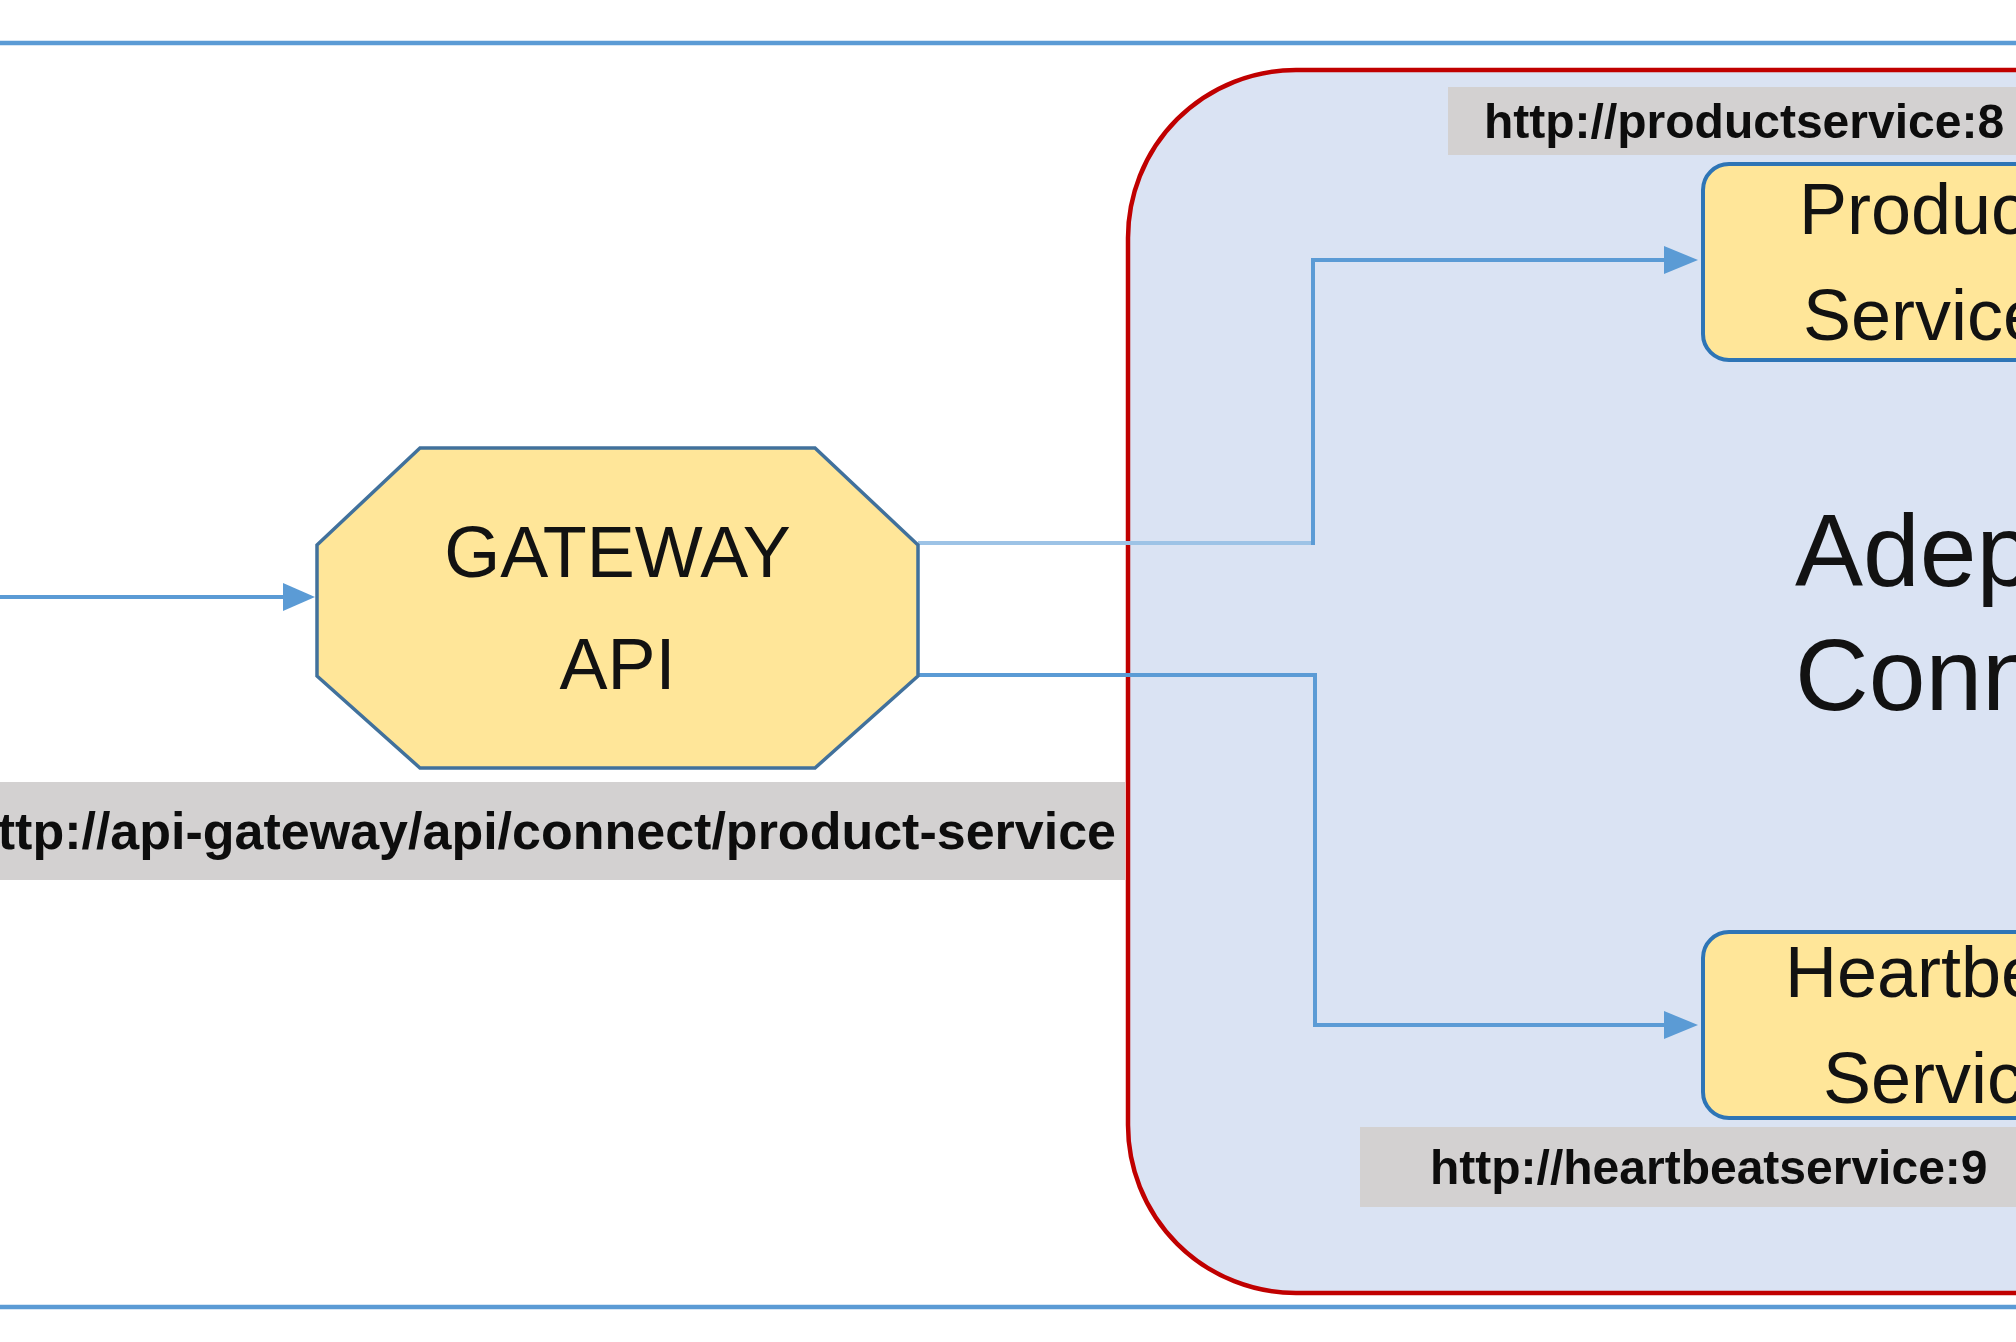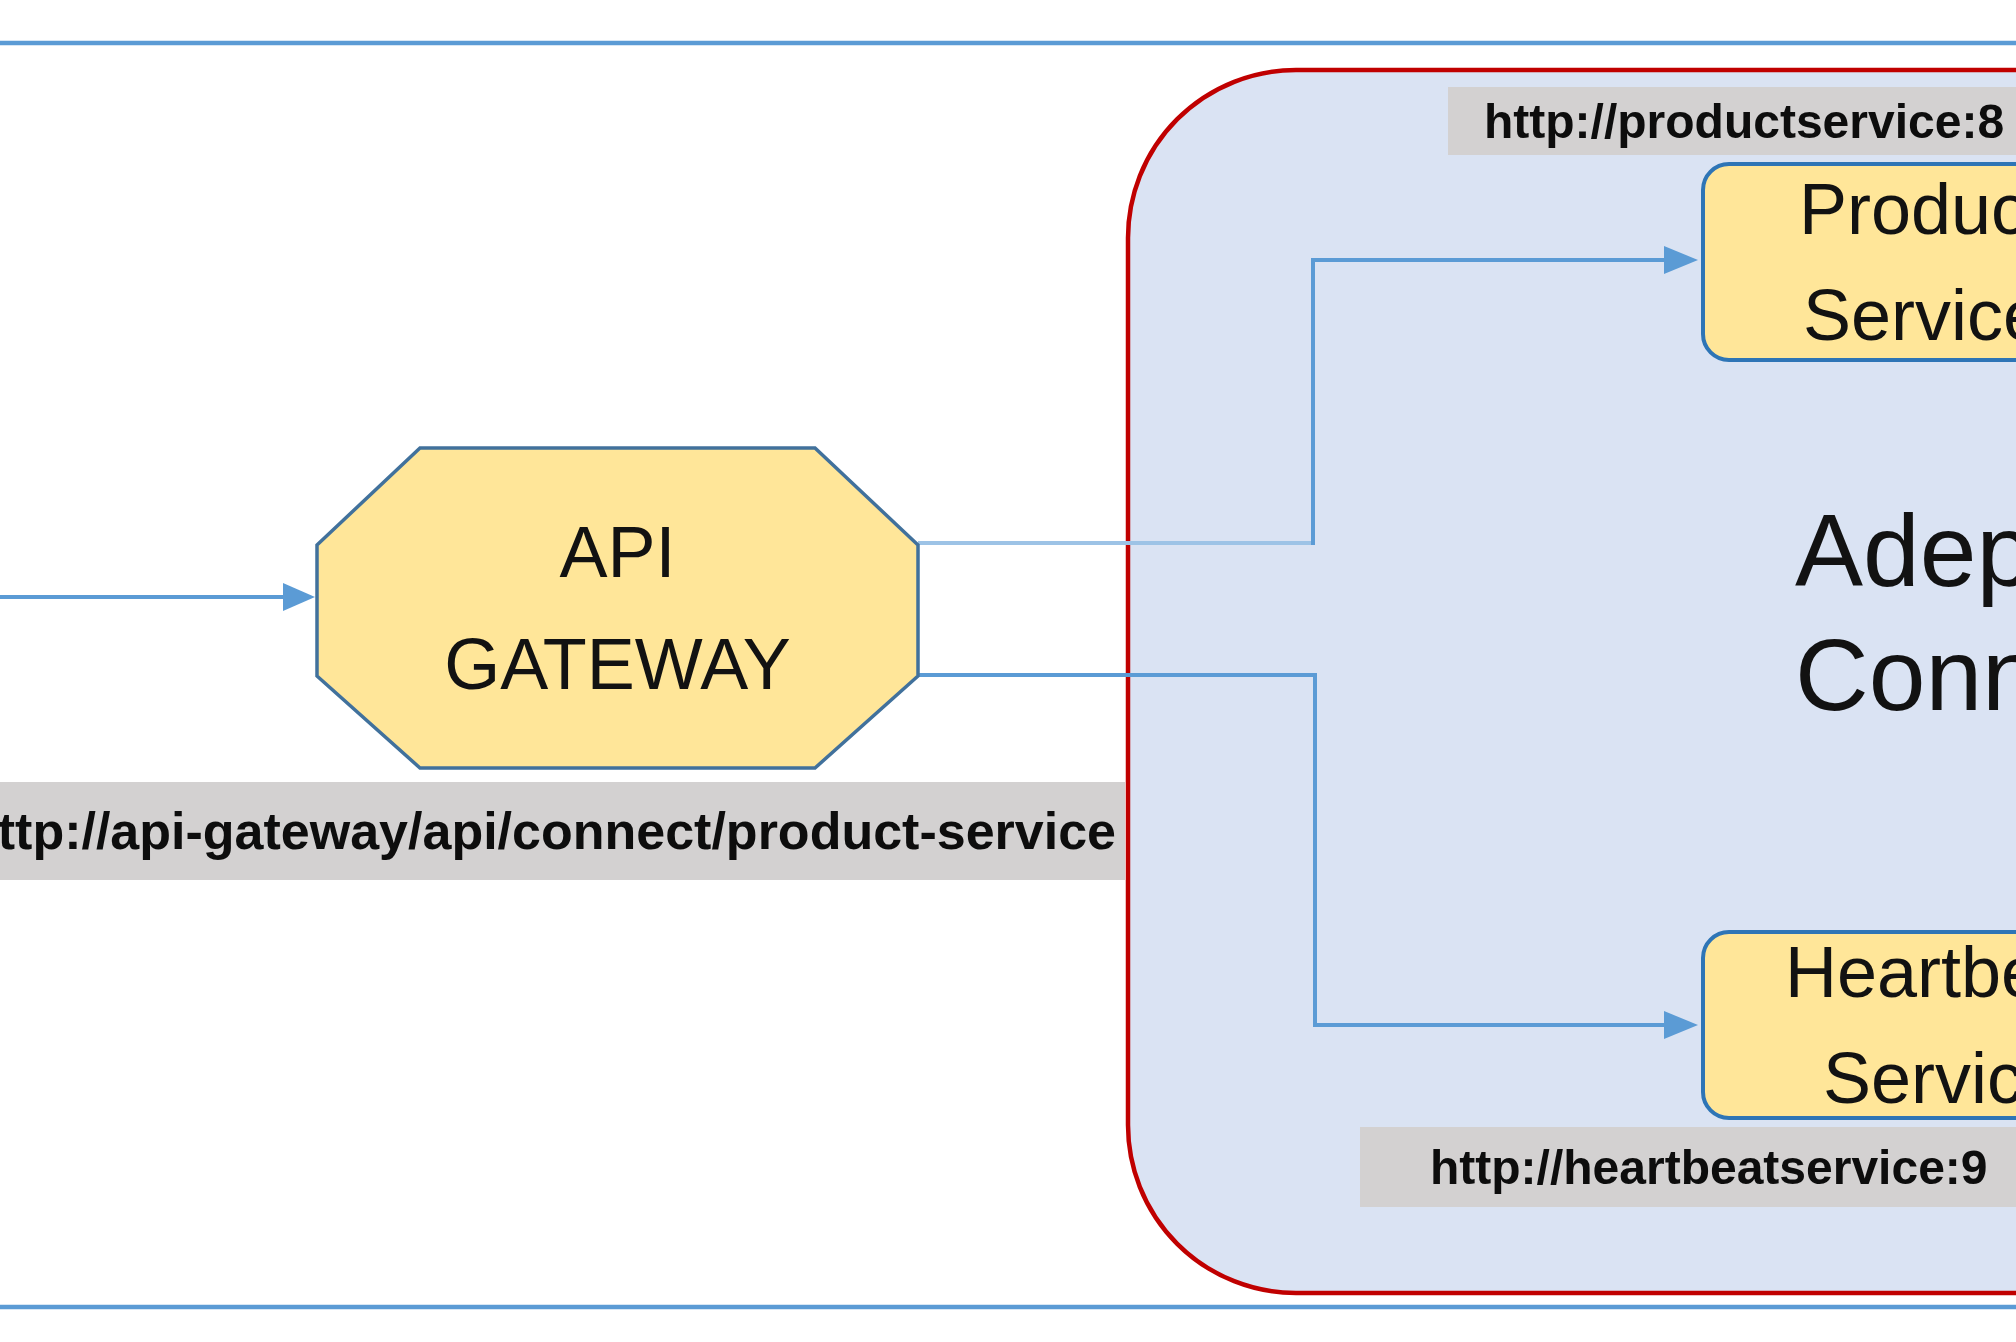--- a/index.html
+++ b/index.html
@@ -79,22 +79,22 @@
     <span>http://api-gateway/api/connect/product-service</span>
   </div>
   <div class="url-label" id="product-url">
     <span>http://productservice:8</span>
   </div>
   <div class="url-label" id="heartbeat-url">
     <span>http://heartbeatservice:9</span>
   </div>
 
   <div class="txt" id="gateway-label">
+    <span>GATEWAY</span>
     <span>API</span>
-    <span>GATEWAY</span>
   </div>
 
   <div class="txt" id="container-title">
     <span>Adeptia</span>
     <span>Connect</span>
   </div>
 
   <div class="txt" id="product-label">
     <span>Product</span>
     <span>Service</span>

